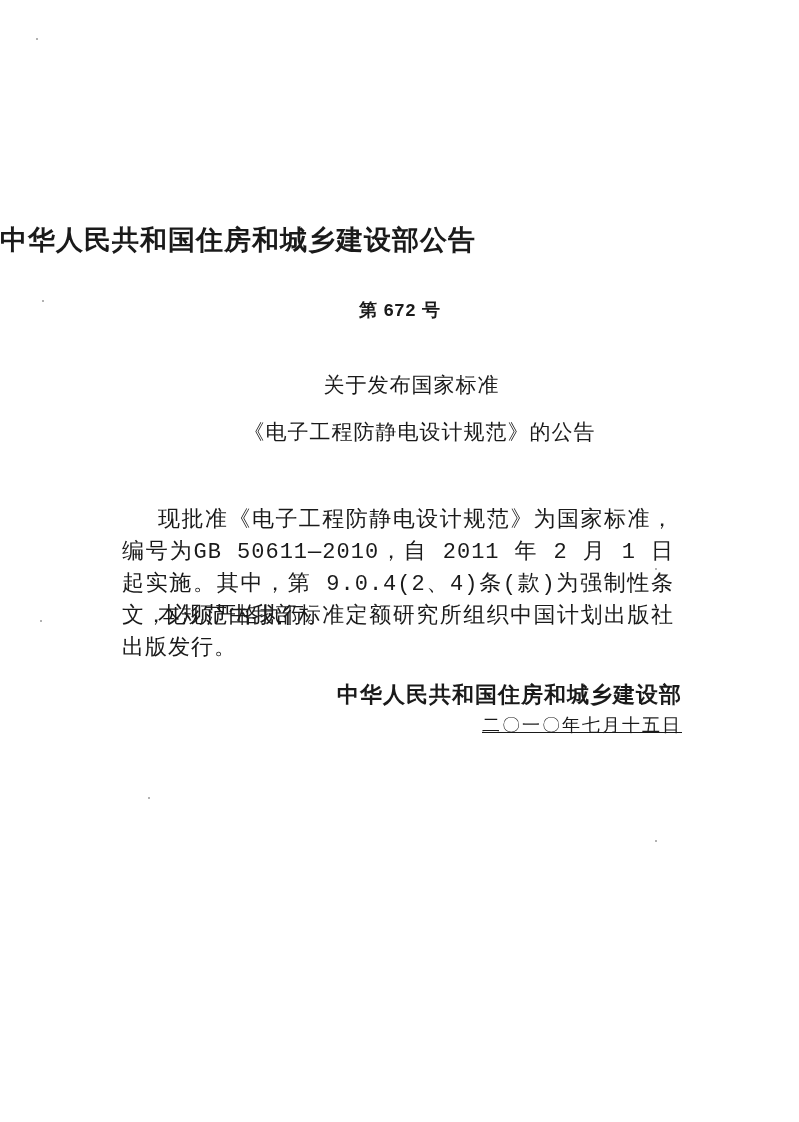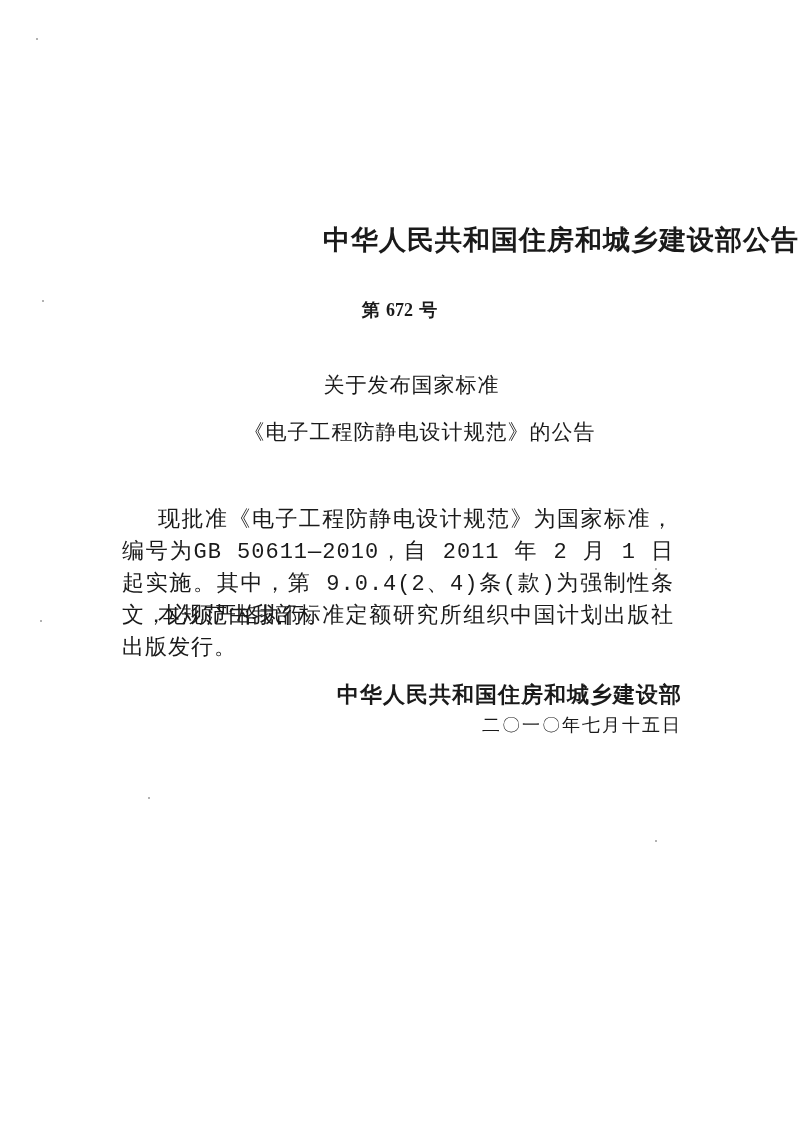--- a/index.html
+++ b/index.html
@@ -1,46 +1,46 @@
 <!DOCTYPE html>
 <html><head>
 <meta charset="utf-8">
 <style>
   html, body { margin: 0; padding: 0; }
   body {
     width: 799px; height: 1122px; background: #ffffff; position: relative;
     font-family: "DejaVu Sans", sans-serif; color: #1a1a1a; overflow: hidden;
   }
   .title {
-    position: absolute; left: 0; width: 799px; top: 222px; text-align: right;
+    position: absolute; left: 0; width: 799px; top: 222px; text-align: left;
     font-size: 27px; font-weight: bold; letter-spacing: 1px;
   }
   .number {
     position: absolute; left: 0; width: 799px; top: 298px; text-align: center;
     font-size: 18px; font-weight: bold;
   }
-  .number .num { font-family: Liberation Serif, serif; }
+  .number .num { font-family: Liberation Mono, monospace; }
   .subtitle {
     position: absolute; left: 0; width: 799px; text-align: center;
     font-size: 21px; letter-spacing: 1px;
   }
   .sub1 { top: 371px; left: 12px; }
   .sub2 { top: 418px; left: 20px; }
   .body-text {
     position: absolute; left: 122px; width: 552px; font-size: 22px;
     line-height: 32px; font-family: Liberation Mono, monospace; letter-spacing: 1px;
   }
   .p1 { top: 505px; }
   .p2 { top: 601px; }
   .para { text-indent: 36px; margin: 0; text-align: justify; text-align-last: left; }
   .signer {
     position: absolute; right: 117px; top: 680px; font-size: 22px; font-weight: bold; letter-spacing: 1px;
   }
   .date {
-    position: absolute; right: 117px; top: 713px; font-size: 18px; letter-spacing: 2px;
+    position: absolute; right: 117px; top: 713px; font-size: 18px; letter-spacing: 2px; text-decoration: underline;
   }
   .speck { position: absolute; width: 2px; height: 2px; background: #999; border-radius: 1px; }
 </style>
 </head>
 <body>
 
 <div>
   <div class="title">中华人民共和国住房和城乡建设部公告</div>
 
   <div class="number">

